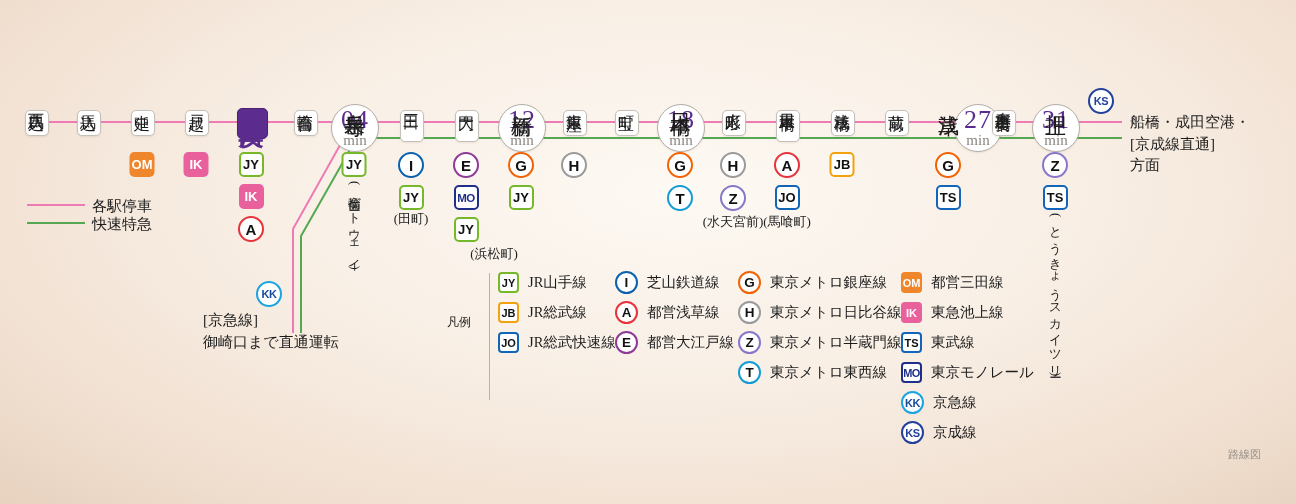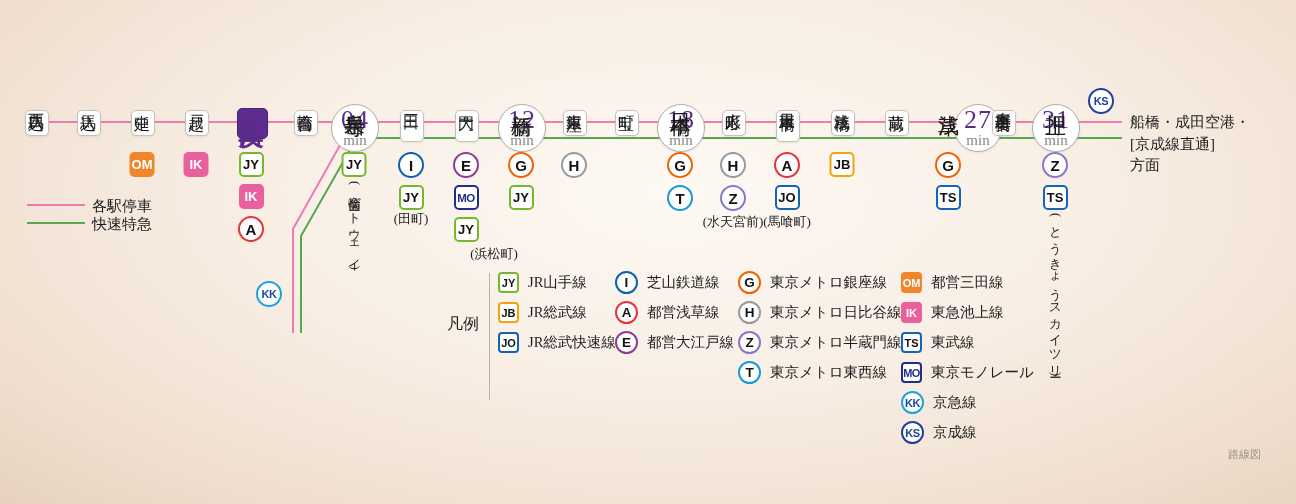--- a/index.html
+++ b/index.html
@@ -43,21 +43,21 @@
   
   .note-h{position:absolute;transform:translateX(-50%);font-size:13px;white-space:nowrap;z-index:3;}
   .note-v{position:absolute;writing-mode:vertical-rl;text-orientation:mixed;font-size:12.5px;
     letter-spacing:1px;transform:translateX(-50%);z-index:3;white-space:nowrap;}
   
   .sampleline{position:absolute;height:2px;width:58px;left:27px;z-index:2;}
   .tt-label{position:absolute;left:92px;font-size:15px;z-index:3;}
   
   .tblock{position:absolute;font-size:15px;line-height:21.5px;z-index:3;}
   
-  .legend-title{position:absolute;font-size:16px;z-index:3;}
+  .legend-title{position:absolute;font-size:12px;z-index:3;}
   .legend-divider{position:absolute;width:1px;background:#b9b2a9;z-index:2;}
   .legend-col{position:absolute;display:flex;flex-direction:column;gap:9px;z-index:3;}
   .legend-row{display:flex;align-items:center;gap:9px;height:21px;}
   .legend-row .lbl{font-size:14.5px;white-space:nowrap;}
   .footnote{position:absolute;left:53px;top:461px;font-size:13px;font-weight:600;color:#2e2b28;z-index:3;}
   .corner{position:absolute;left:1228px;top:447px;font-size:11px;color:#97918b;z-index:3;}
 </style>
 </head>
 <body>
 
@@ -72,20 +72,22 @@
 
   <div class="sampleline" id="tt-line-0" style="top: 204px; background: rgb(238, 123, 179);"></div>
   <div class="tt-label" style="top:197px">各駅停車</div>
   <div class="sampleline" id="tt-line-1" style="top: 222px; background: rgb(85, 168, 81);"></div>
   <div class="tt-label" style="top:215px">快速特急</div>
 
   <div id="kk-badge-slot" style="position:absolute;left:256px;top:281px;z-index:3;">
       <div class="badge circle two" style="border-color: rgb(27, 164, 224); color: rgb(23, 74, 158);">KK</div>
     </div>
   <div class="tblock" style="left:203px;top:310px;">
+    <div>[京急線]</div>
+    <div>御崎口まで直通運転</div>
   </div>
 
   <div id="ks-badge-slot" style="position:absolute;left:1088px;top:88px;z-index:3;">
       <div class="badge circle two" style="border-color: rgb(35, 65, 155); color: rgb(35, 65, 155);">KS</div>
     </div>
   <div class="tblock" style="left:1130px;top:112px;">
     <div>船橋・成田空港・</div>
     <div>[京成線直通]</div>
     <div>方面</div>
   </div>

